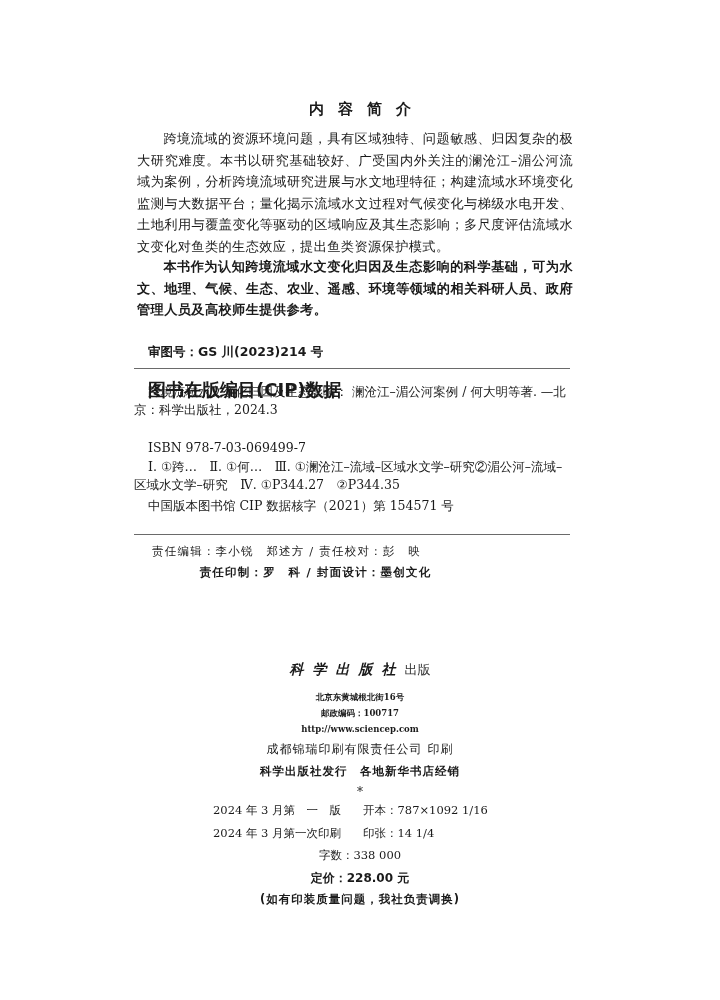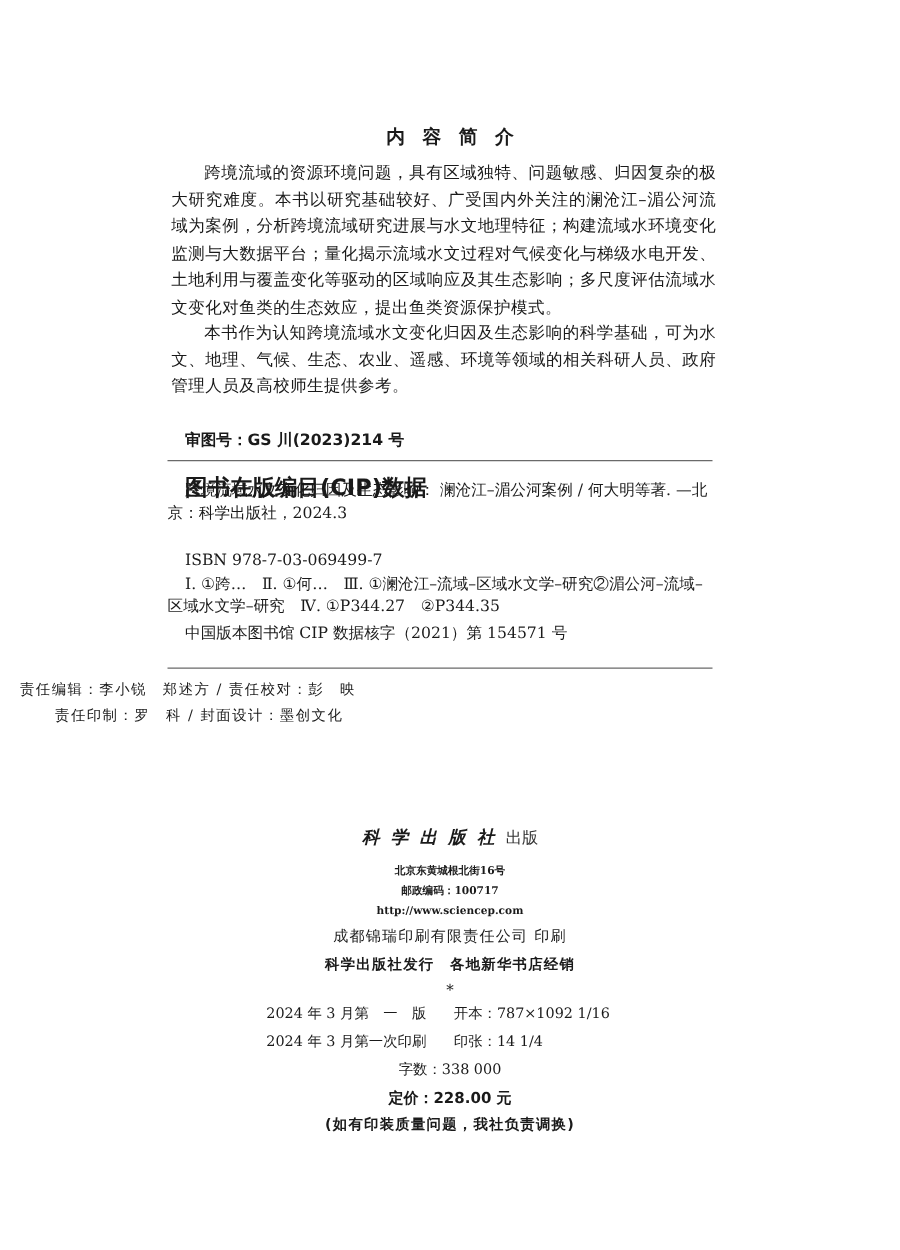--- a/index.html
+++ b/index.html
@@ -21,21 +21,21 @@
     }
     .para {
       left: 137px; width: 436px;
       font-size: 13.2px; line-height: 21.5px;
       text-align: justify;
       text-indent: 2em;
       letter-spacing: 0.4px;
       margin: 0;
     }
     .p1 { top: 128px; }
-    .p2 { top: 256px; }
+    .p2 { top: 256px; font-weight: bold; }
     .review-no {
       left: 148px; top: 344px;
       font-family: "DejaVu Sans", "Liberation Sans", sans-serif;
       font-size: 12.5px; font-weight: bold;
     }
     .rule {
       left: 134px; width: 436px; height: 0;
       border-top: 1px solid #6a6a6a;
     }
     .rule1 { top: 368px; }
@@ -53,25 +53,25 @@
     }
     .cip1 { top: 383px; }
     .cip2 { top: 458px; }
     .cip-line {
       left: 148px;
       font-size: 12.5px;
     }
     .isbn { top: 440px; }
     .cipno { top: 498px; }
     .credits {
-      left: 16px; width: 603px; text-align: left;
+      left: 0; width: 603px; text-align: center;
       font-size: 11.5px; letter-spacing: 1.2px;
     }
     .cr1 { top: 544px; padding-right: 30px; box-sizing: border-box; }
-    .cr2 { top: 565px; padding-left: 28px; box-sizing: border-box; }
+    .cr2 { top: 565px; padding-left: 28px; box-sizing: border-box; font-weight: bold; }
     .center { left: 0; width: 720px; text-align: center; }
     .publisher { top: 660px; font-size: 15px; }
     .publisher .brand {
       font-family: "DejaVu Serif", "Liberation Serif", serif;
       font-style: italic; font-weight: bold;
       letter-spacing: 9px; font-size: 14px;
     }
     .publisher .suffix { font-family: "DejaVu Sans", "Liberation Sans", sans-serif; font-size: 13px; color:#333; }
     .addr { font-size: 8.5px; font-weight: bold; line-height: 16px; }
     .addr1 { top: 689px; }

